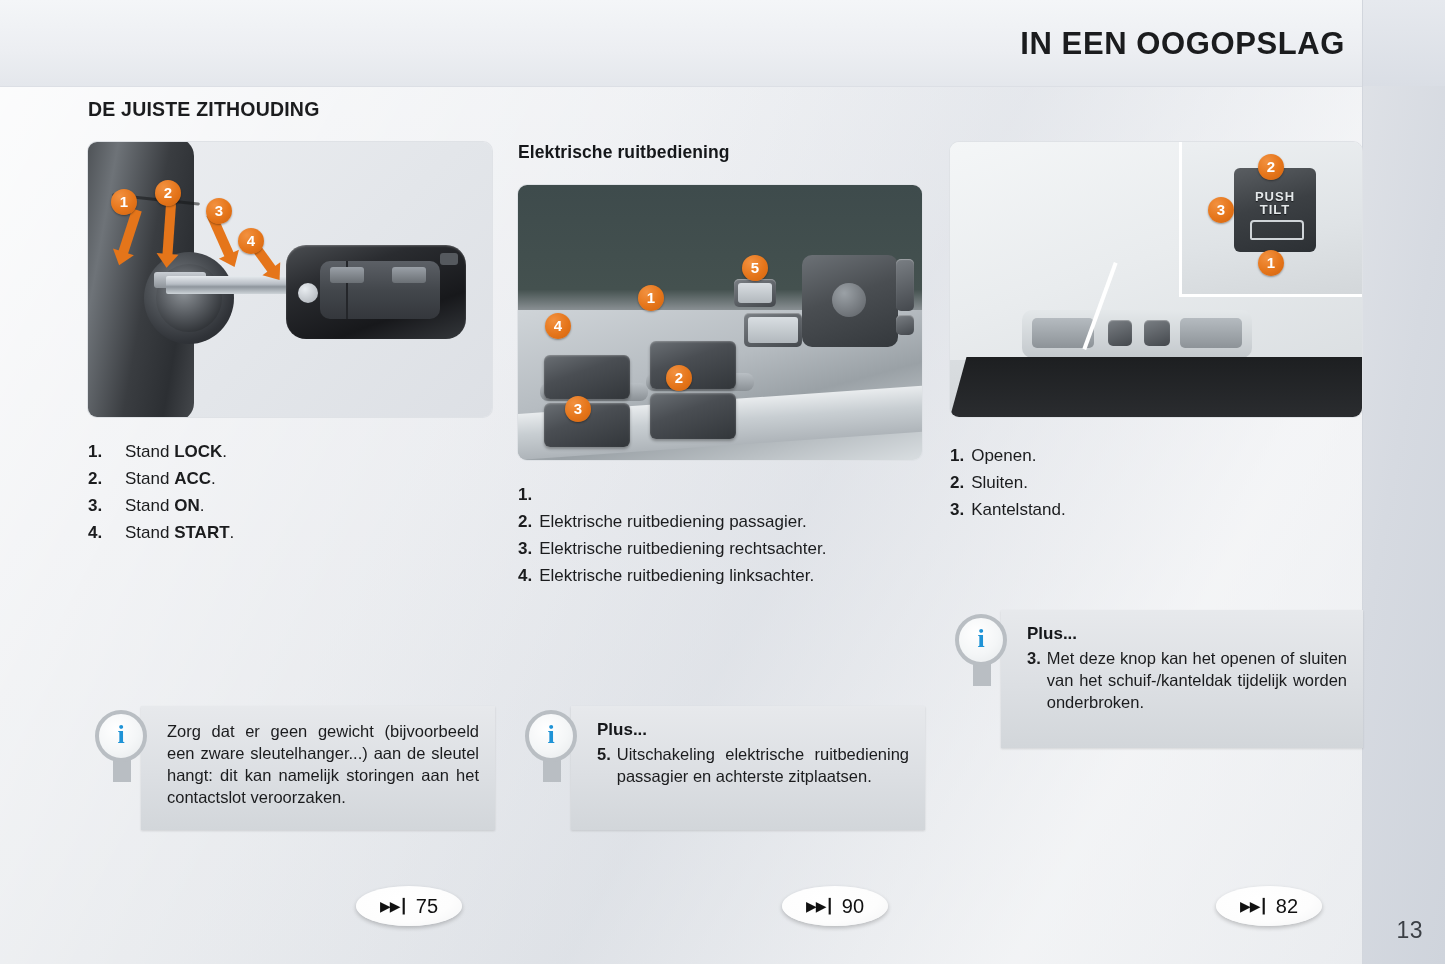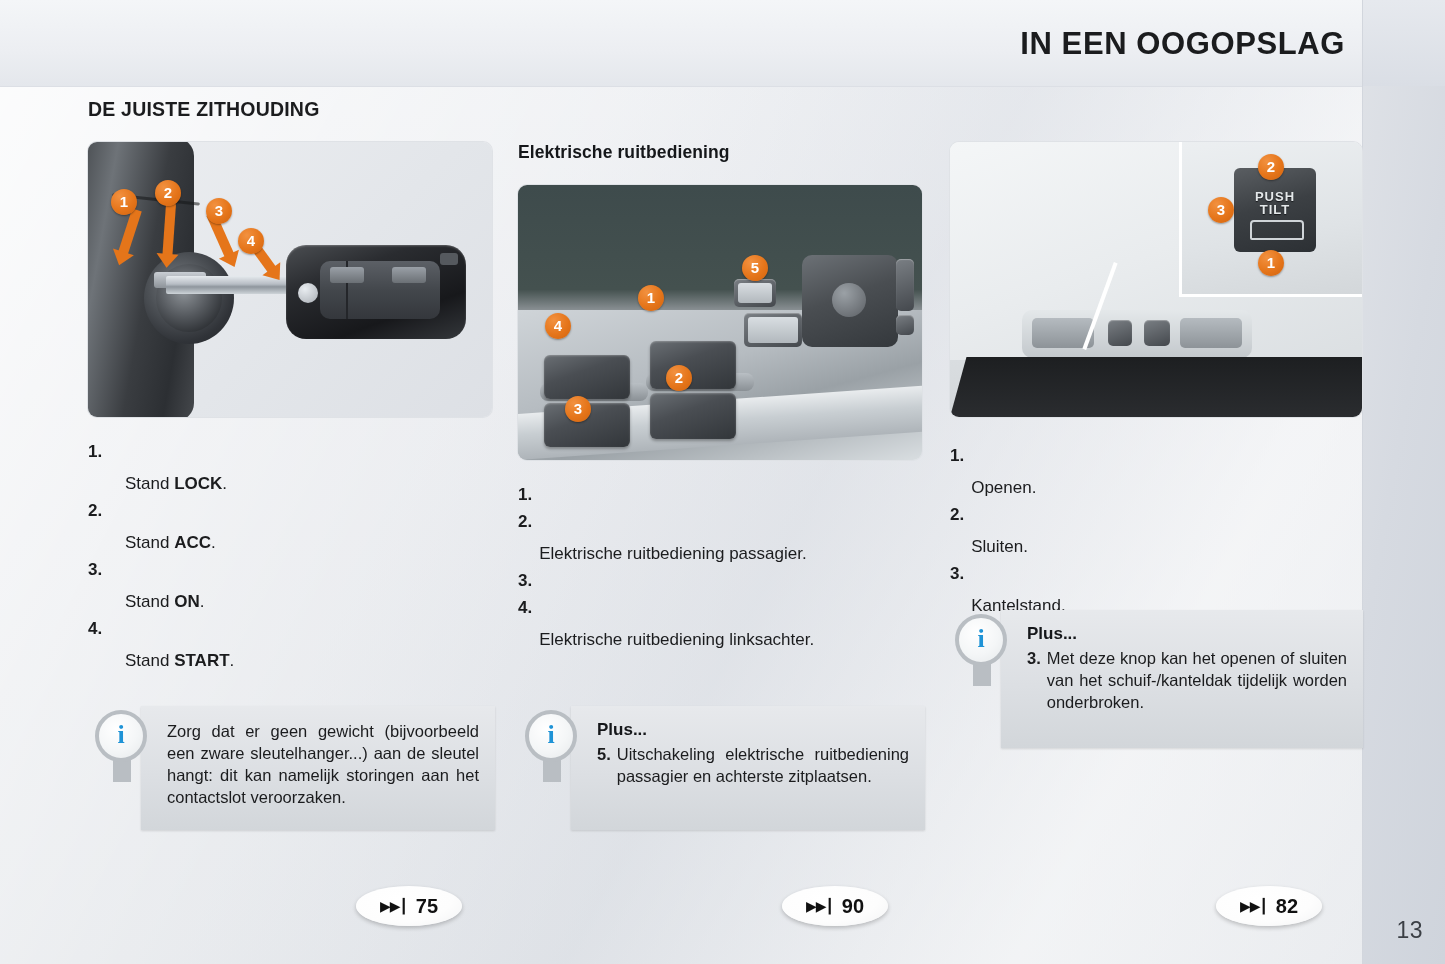--- a/index.html
+++ b/index.html
@@ -203,21 +203,21 @@
   .pointer-line{
     position:absolute;left:148px;top:118px;width:4px;height:92px;background:#fff;
     transform:rotate(20deg);
   }
   
   .list{margin:22px 0 0 0;padding:0;list-style:none;}
   .list li{
     display:flex;font-size:17px;color:#1b1c1e;line-height:25px;margin-bottom:2px;
   }
   .list .n{font-weight:bold;flex:0 0 auto;}
-  .list .t{margin-left:7px;text-align:justify;margin-top:32px;}
+  .list .t{margin-left:7px;text-align:justify;}
   .list.wide .n{width:30px;}
   .list b{font-weight:bold;}
   
   .infobox{
     position:relative;display:flex;align-items:flex-start;
   }
   .info-icon{
     position:relative;z-index:2;flex:0 0 auto;width:44px;height:44px;border-radius:50%;
     background:radial-gradient(circle at 40% 34%,#ffffff 0%,#f4f6f7 55%,#e6e9eb 100%);
     border:4px solid #b9bec3;
@@ -240,21 +240,21 @@
   .info-text.hang{display:flex;}
   .info-text.hang .n{font-weight:bold;margin-right:6px;}
   
   .pill{
     position:absolute;width:106px;height:40px;border-radius:50%;
     background:radial-gradient(ellipse at 40% 30%,#ffffff 0%,#fdfdfd 60%,#f2f3f4 100%);
     box-shadow:0 2px 4px rgba(0,0,0,.22);
     display:flex;align-items:center;justify-content:center;gap:9px;
   }
   .pill .ff{font-size:14px;color:#111;letter-spacing:-1px;}
-  .pill .num{font-size:20px;font-weight:bold;color:#111;}
+  .pill .num{font-size:20px;font-weight:normal;color:#111;}
 </style>
 </head>
 <body>
 
 <div class="page">
 
   <div class="header">
     <div class="header-title">IN EEN OOGOPSLAG</div>
   </div>
   <div class="spine"></div>
@@ -358,20 +358,21 @@
     <ul class="list">
       <li>
         <span class="n">1.</span>
       </li>
       <li>
         <span class="n">2.</span>
         <span class="t">Elektrische ruitbediening passagier.</span>
       </li>
       <li>
         <span class="n">3.</span>
+        <span class="t">Elektrische ruitbediening rechtsachter.</span>
       </li>
       <li>
         <span class="n">4.</span>
         <span class="t">Elektrische ruitbediening linksachter.</span>
       </li>
     </ul>
   </div>
 
   <div class="infobox" style="position:absolute;left:525px;top:706px;width:400px;">
     <div class="info-stem"></div>

